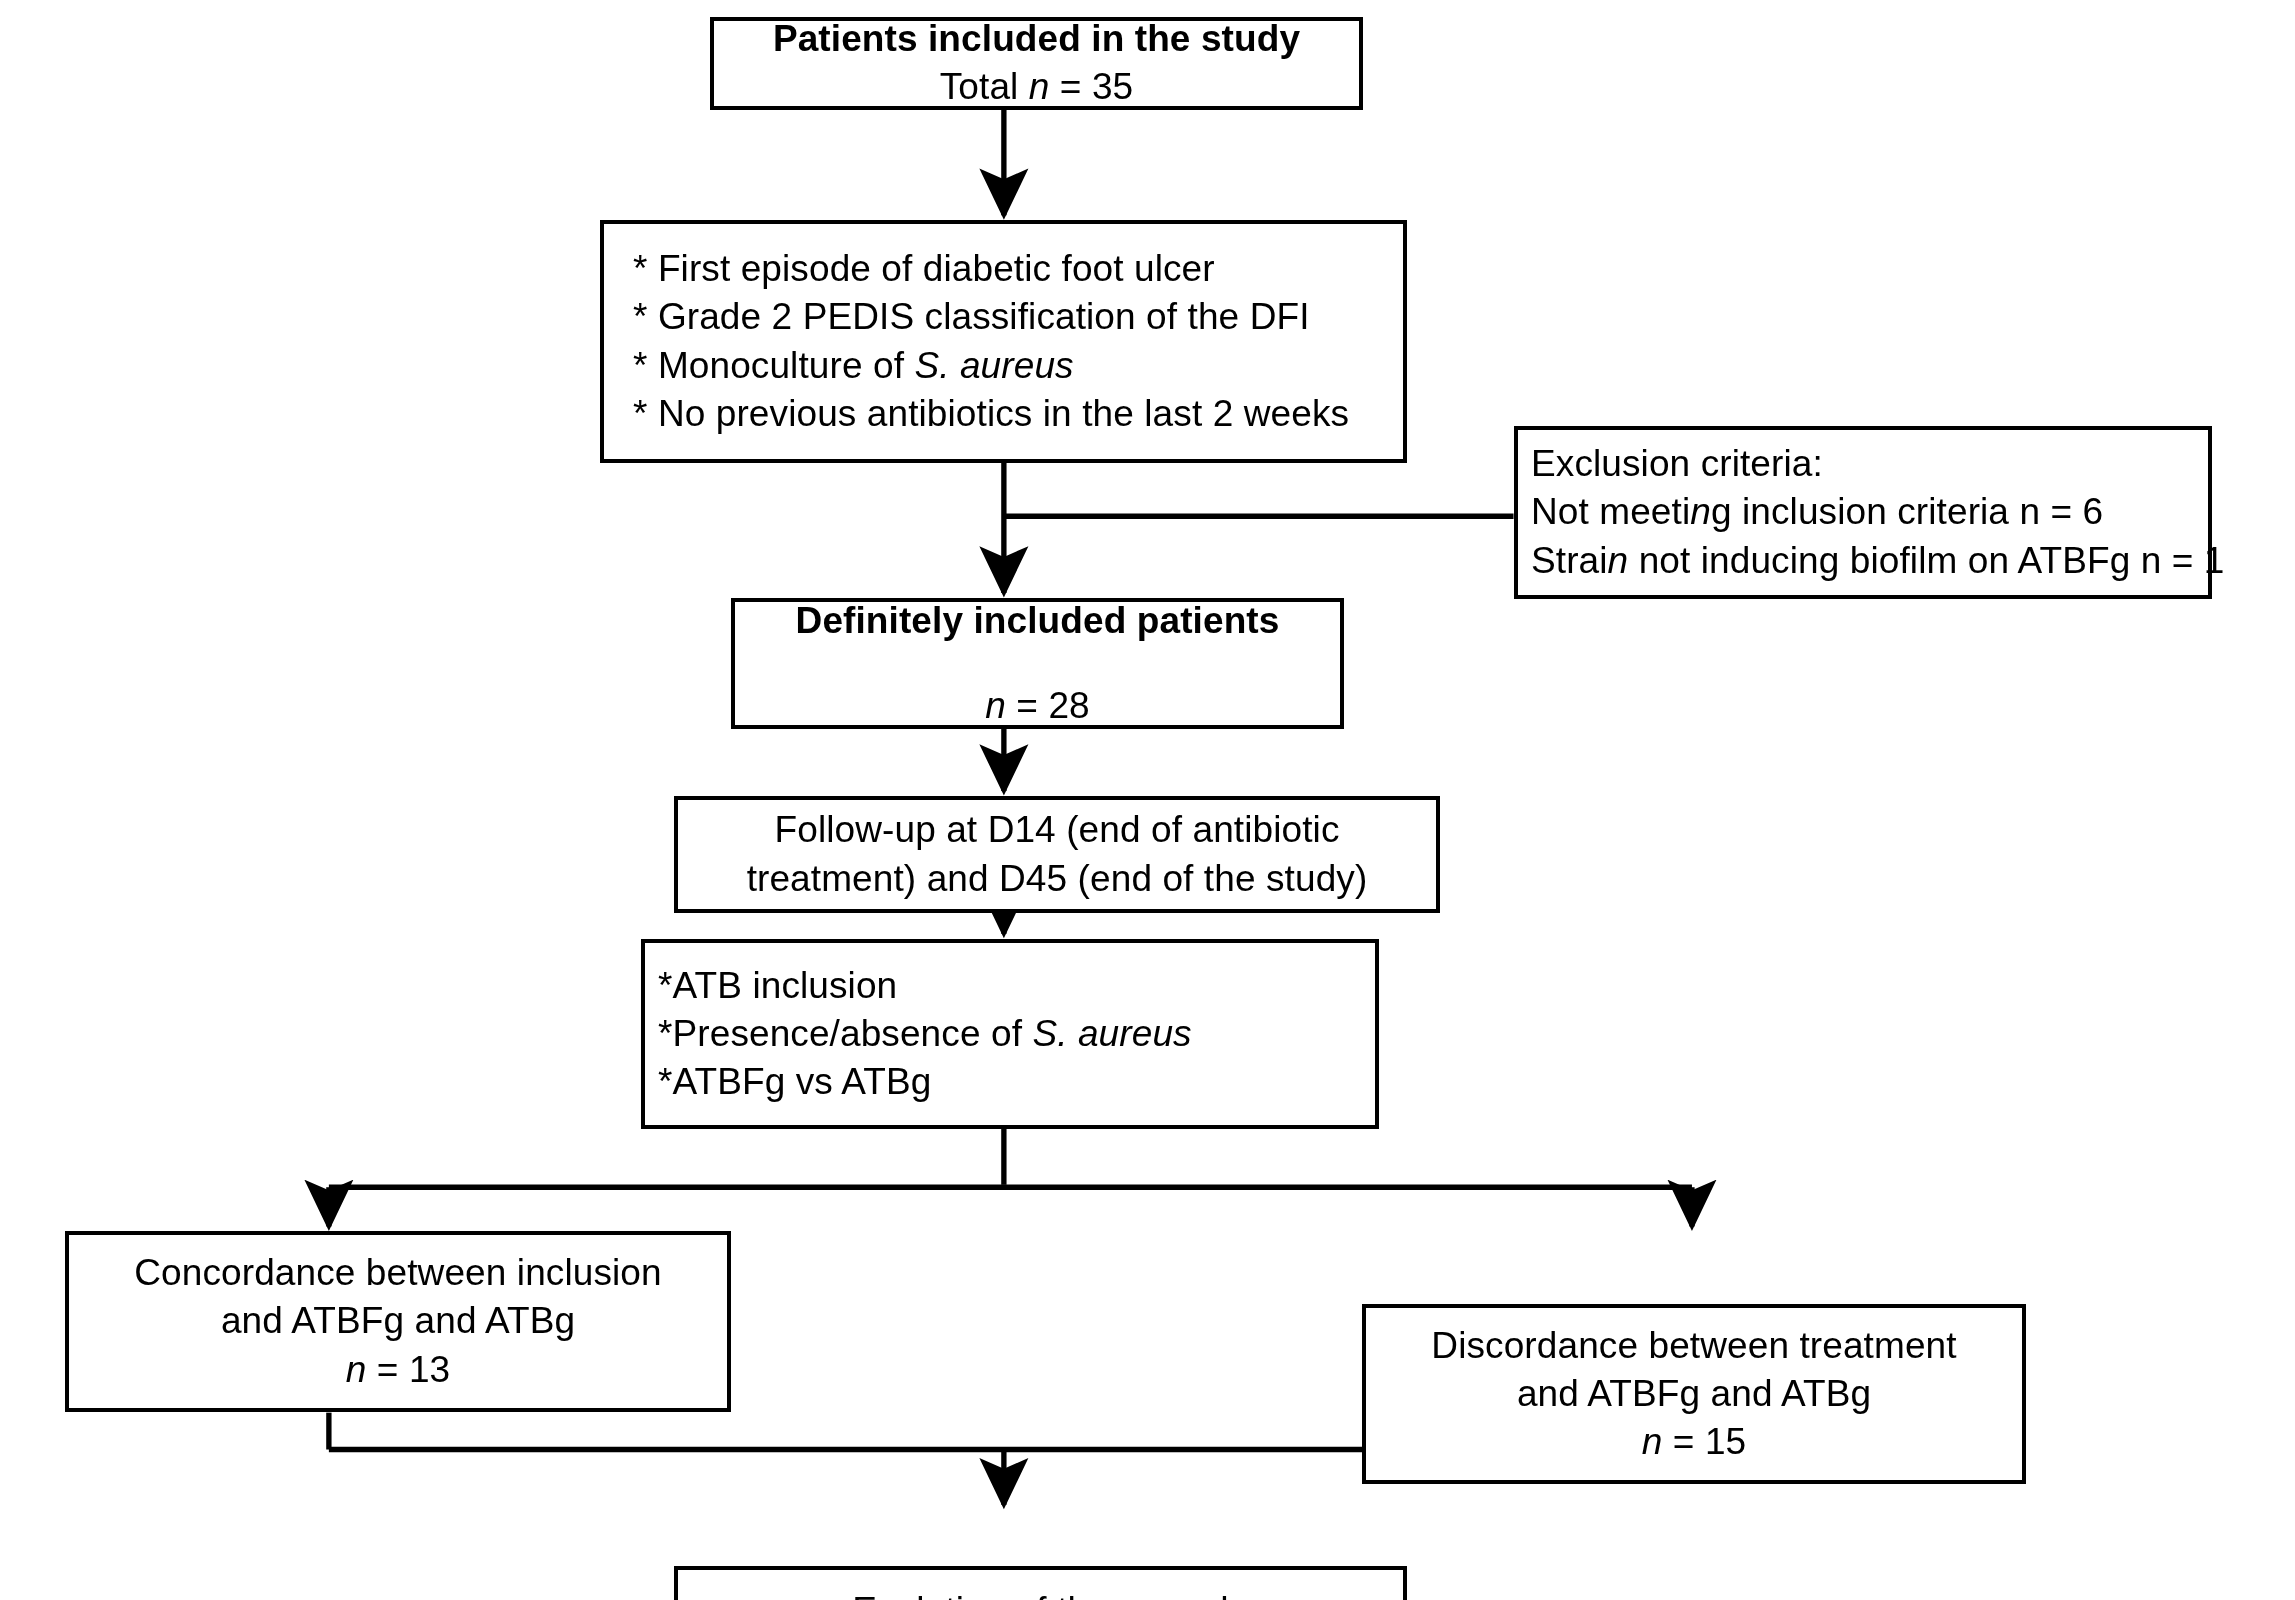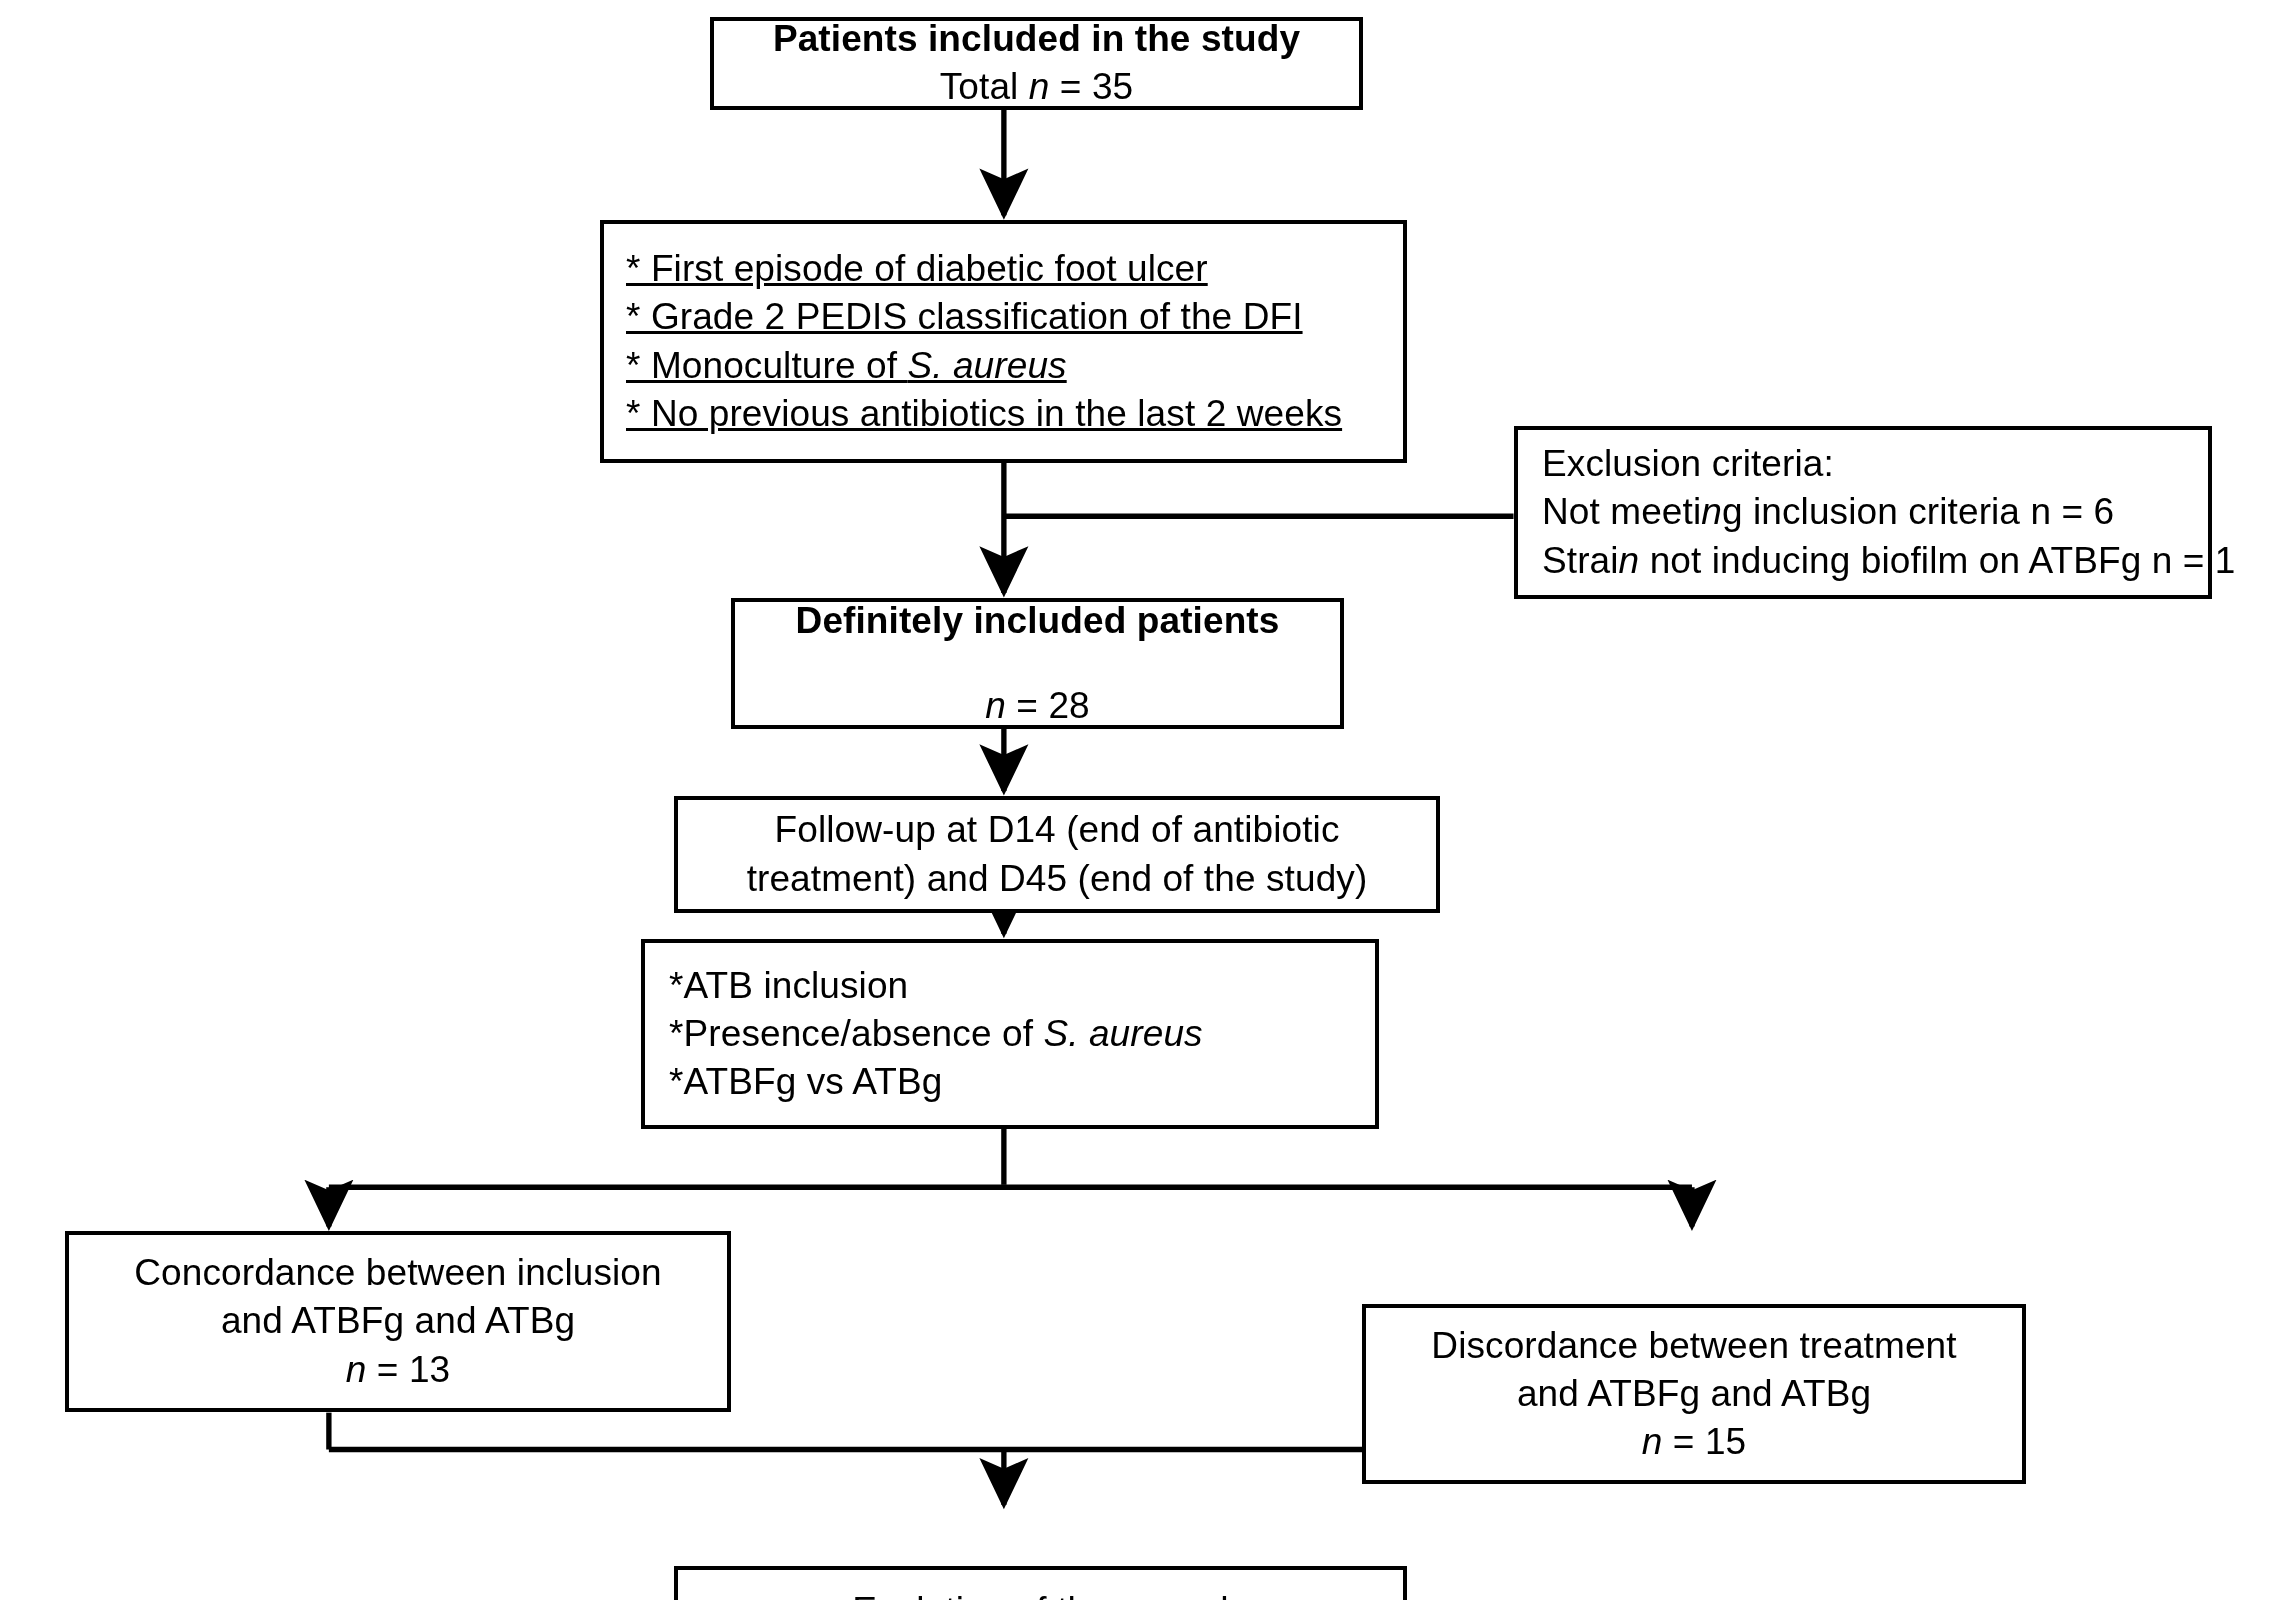--- a/index.html
+++ b/index.html
@@ -40,22 +40,22 @@
   }
   .node-box.center { align-items: center; text-align: center; margin-left: 32px; }
   .node-box.left   { align-items: flex-start; text-align: left; }
   .node-line {
     font-size: 37px;
     line-height: 1.30;
     letter-spacing: 0.1px;
     white-space: nowrap;
   }
   .node-line.bold { font-weight: bold; }
-  .node-line.pad-left { padding-left: 22px; text-decoration: underline; }
-  .node-line.pad-left-small { padding-left: 24px; }
+  .node-line.pad-left { padding-left: 29px; }
+  .node-line.pad-left-small { padding-left: 13px; }
   .ital { font-style: italic; }
   .box-top     { left: 678px; top: 16.7px;   width: 653px; height: 93px; }
   .box-incl    { left: 600px; top: 220px;  width: 807px; height: 243px; }
   .box-excl    { left: 1514px; top: 426px;  width: 698px; height: 173px; }
   .box-def     { left: 699px; top: 598px; width: 613px; height: 131px; gap: 36px; }
   .box-follow  { left: 642px; top: 796px; width: 766px; height: 117px; }
   .box-atb     { left: 641px; top: 939px; width: 738px; height: 190px; }
   .box-conc    { left: 33px;   top: 1231px; width: 666px; height: 181px; }
   .box-disc    { left: 1330px; top: 1304px; width: 664px; height: 180px; }
   .box-evol    { left: 642px; top: 1566px; width: 733px; height: 90px; }

